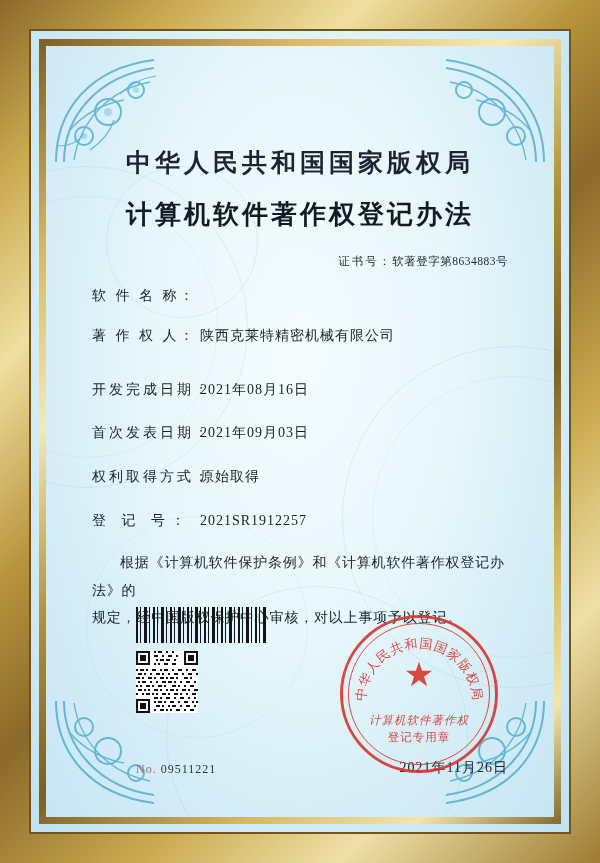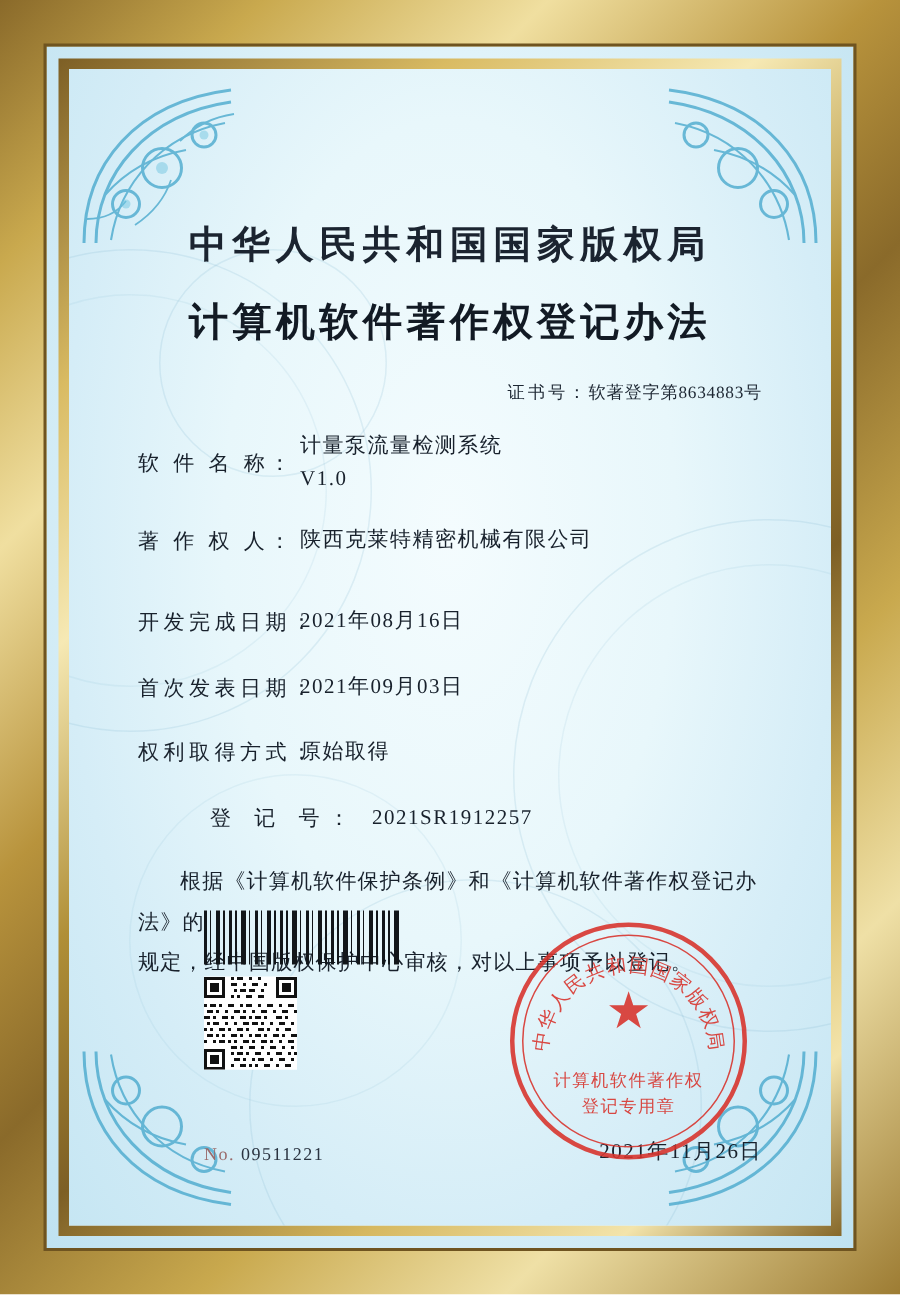--- a/index.html
+++ b/index.html
@@ -93,21 +93,21 @@
     margin-bottom:20px;
     font-size:14px;
     color:#18212c;
   }
   .row .k{
     width:108px;
     flex:0 0 108px;
     letter-spacing:3px;
     white-space:nowrap;
   }
-  .row .k.sp{letter-spacing:6px;margin-left:48px;}
+  .row .k.sp{letter-spacing:6px;}
   .row .v{
     flex:1;
     letter-spacing:1px;
     line-height:1.55;
   }
   .row .v .ver{display:block;font-family:"Liberation Serif",serif;letter-spacing:1px;}
   .body-text{
     margin-top:18px;
     font-size:14px;
     line-height:1.95;
@@ -169,21 +169,21 @@
   .seal .arc text{
     font-family:"Liberation Serif",serif;
     font-size:13px;
     letter-spacing:1px;
     fill:#d8312a;
   }
   .seal .sline{
     position:absolute;left:0;right:0;text-align:center;
     font-size:11.5px;letter-spacing:1px;color:#d8312a;
   }
-  .seal .sl1{top:95px;}
+  .seal .sl1{top:95px;font-style:italic;}
   .seal .sl2{top:112px;}
 </style>
 </head>
 <body>
 
 <div class="cert">
   <div class="cert-inner">
     <div class="gold-band"></div>
     <div class="paper">
 
@@ -254,24 +254,20 @@
         <div class="title2">计算机软件著作权登记办法</div>
 
         <div class="certno">
           <span class="lbl">证书号：</span><span>软著登字第8634883号</span>
         </div>
 
         <div class="rows">
 
           <div class="row" style="margin-top:6px;">
             <div class="k">软 件 名 称：</div>
-            <div class="v">
-              <span>计量泵流量检测系统</span>
-              <span class="ver">V1.0</span>
-            </div>
           </div>
 
           <div class="row" style="margin-top:16px;margin-bottom:32px;">
             <div class="k">著 作 权 人：</div>
             <div class="v">陕西克莱特精密机械有限公司</div>
           </div>
 
           <div class="row" style="margin-bottom:22px;">
             <div class="k">开发完成日期：</div>
             <div class="v">2021年08月16日</div>

